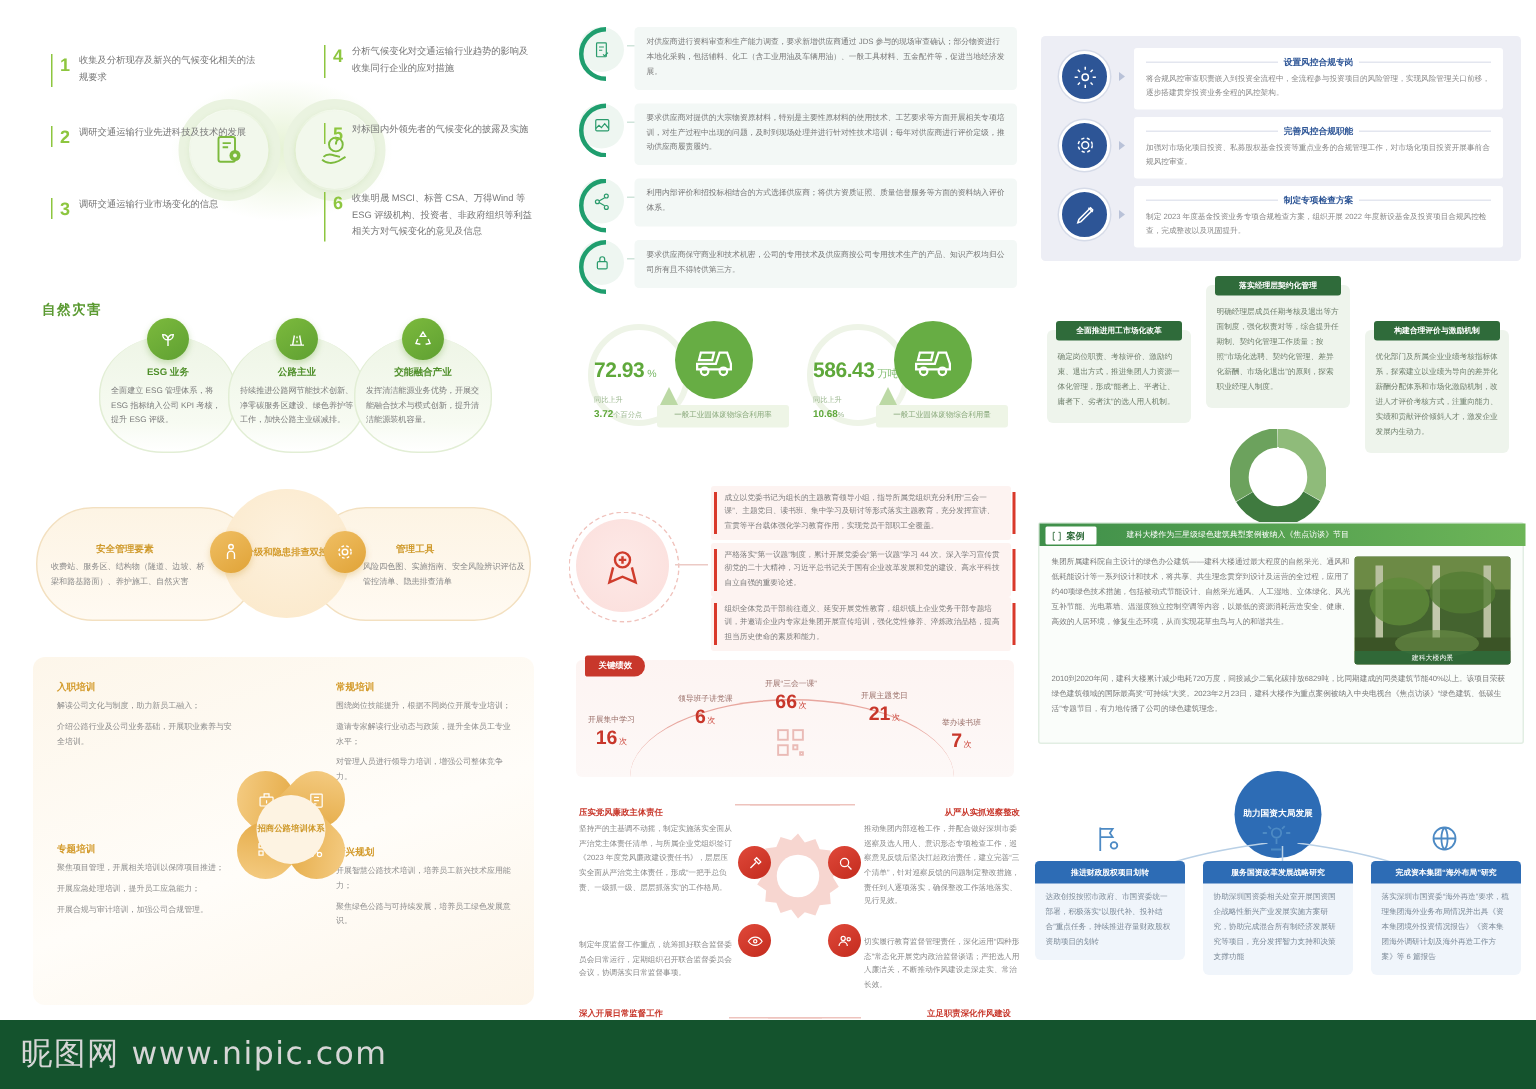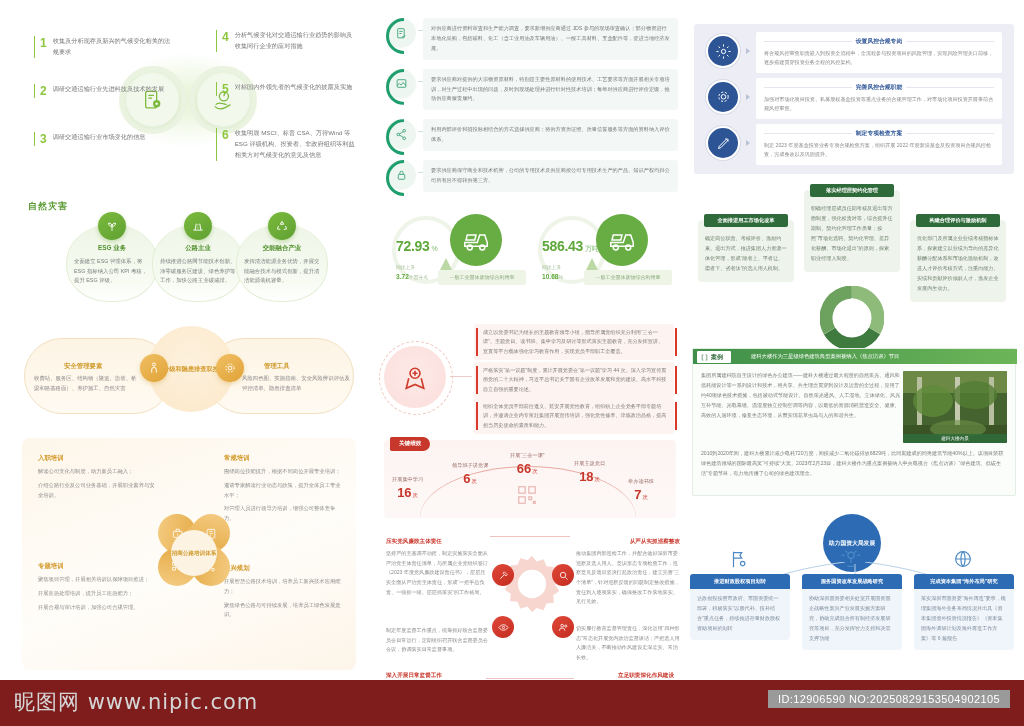--- a/index.html
+++ b/index.html
@@ -213,21 +213,21 @@
      justify-content:center; text-align:center; line-height:1.8; }
   .r4 .bcard{ position:absolute; top:66px; width:100px; background:#f0f5fb; border-radius:4px; padding:0 0 6px; }
   .r4 .bcard .hd{ background:#2d6cb5; color:#fff; font-size:5.2px; font-weight:bold; text-align:center;
      padding:4px 2px; border-radius:3px 3px 0 0; }
   .r4 .bcard p{ font-size:5.1px; color:#7d8b99; line-height:1.95; padding:5px 7px 0; }
   .r4 .n1{ left:0; } .r4 .n2{ left:112px; } .r4 .n3{ left:224px; }
   .r4 .nicon{ position:absolute; top:40px; width:22px; height:22px; }
   .r4 .i1{ left:38px; } .r4 .i2{ left:150px; } .r4 .i3{ left:262px; }
 
   
-  .footer { position:absolute; left:0; bottom:0; width:1024px; height:46px; background:#7f1d1d; }
+  .footer { position:absolute; left:0; bottom:0; width:1024px; height:46px; background:#14532d; }
   .wm { position:absolute; left:14px; top:8px; font-size:21px; color:#d6d6d6; letter-spacing:1px;
         font-family:"DejaVu Sans", sans-serif; }
   .idbadge{ position:absolute; right:14px; top:10px; background:#9a9a9a; color:#fff;
         font-size:11px; padding:3px 10px; letter-spacing:.4px; font-family:"Liberation Sans",sans-serif; }
 </style>
 </head>
 <body>
 
 <div class="page">
 
@@ -516,21 +516,21 @@
       <div class="kp" style="left:68px; top:22px;">
         <div class="lab">领导班子讲党课</div>
         <div><span class="v">6</span><span class="u">次</span></div>
       </div>
       <div class="kp" style="left:126px; top:12px;">
         <div class="lab">开展“三会一课”</div>
         <div><span class="v">66</span><span class="u">次</span></div>
       </div>
       <div class="kp" style="left:190px; top:20px;">
         <div class="lab">开展主题党日</div>
-        <div><span class="v">18</span><span class="u">次</span></div>
+        <div><span class="v">21</span><span class="u">次</span></div>
       </div>
       <div class="kp" style="left:244px; top:38px;">
         <div class="lab">举办读书班</div>
         <div><span class="v">7</span><span class="u">次</span></div>
       </div>
       <div class="qr">
         <svg width="22" height="22" viewBox="0 0 24 24" fill="none" stroke="#d88078" stroke-width="1.4">
           <rect x="3" y="3" width="7" height="7"></rect>
             <rect x="14" y="3" width="7" height="7"></rect>
             <rect x="3" y="14" width="7" height="7"></rect>
@@ -739,16 +739,15 @@
       </div>
       <div class="bcard n3">
         <div class="hd">完成资本集团“海外布局”研究</div>
         <p>落实深圳市国资委“海外再造”要求，梳理集团海外业务布局情况并出具《资本集团境外投资情况报告》《资本集团海外调研计划及海外再造工作方案》等 6 篇报告</p>
       </div>
     </div>
   </div>
 
   <div class="footer">
     <div class="wm">昵图网 www.nipic.com</div>
-    <div class="idbadge">ID:12906590 NO:20250829153504902105</div>
   </div>
 
 </div>
 
 </body></html>

